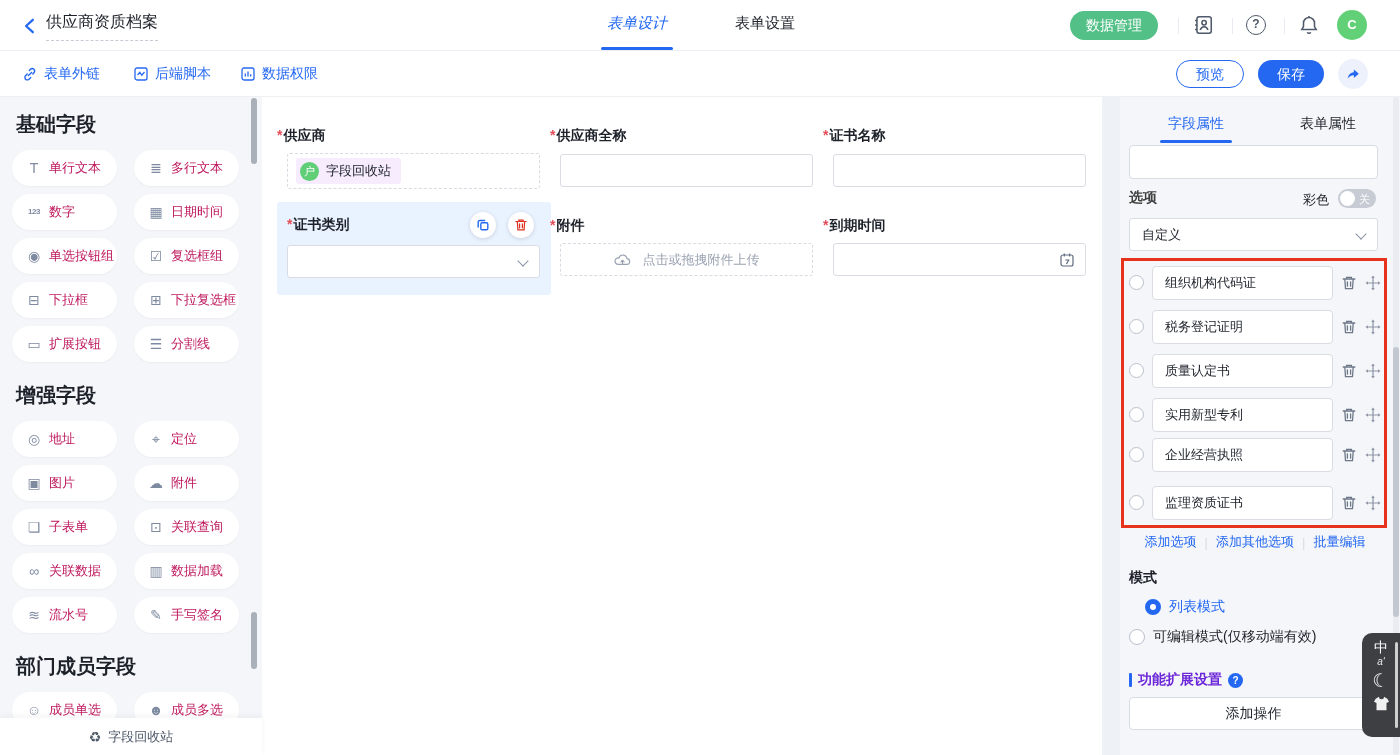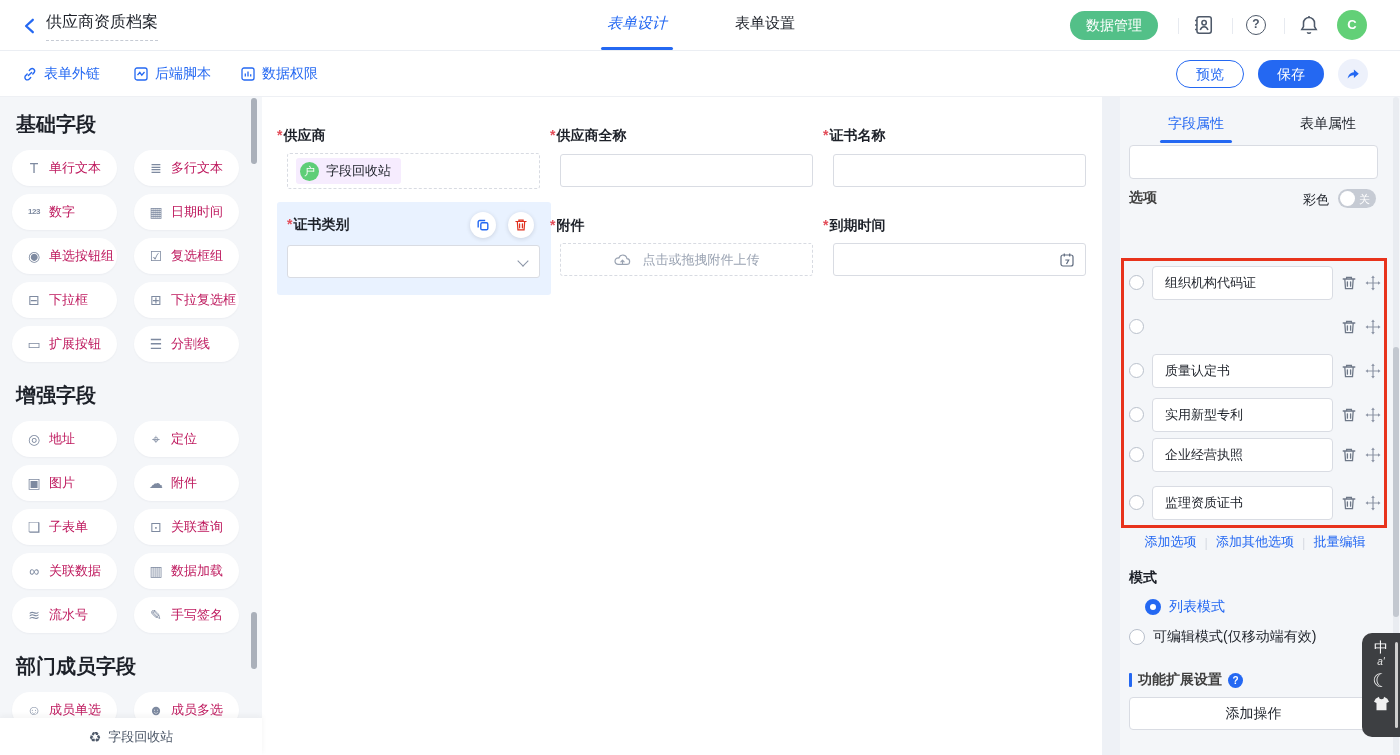--- a/index.html
+++ b/index.html
@@ -99,21 +99,21 @@
   .mode-row{position:absolute;left:9px;height:20px;display:flex;align-items:center;gap:8px;cursor:pointer;}
   .mode-1{top:500px;padding-left:16px;}
   .mode-2{top:530px;}
   .mradio{width:16px;height:16px;border-radius:50%;background:#fff;flex:none;}
   .mradio.on{border:5px solid #2468f2;}
   .mradio.off{border:1.5px solid #b9c0cc;}
   .mlabel{font-size:14px;color:#1d2129;white-space:nowrap;}
   .mode-1 .mlabel{color:#2468f2;}
   .ext-head{left:9px;top:574px;display:flex;align-items:center;gap:6px;}
   .ext-bar{width:3px;height:14px;background:#2468f2;border-radius:1px;}
-  .ext-title{font-size:14px;font-weight:700;color:#404040;}
+  .ext-title{font-size:14px;font-weight:700;color:#6d28d9;}
   .ext-help{width:15px;height:15px;border-radius:50%;background:#2468f2;color:#fff;font-size:10px;font-weight:700;text-align:center;line-height:15px;cursor:pointer;}
   .add-action-btn{left:9px;top:600px;width:249px;height:33px;background:#fff;border:1px solid #d9dce3;border-radius:4px;font-size:14px;color:#1d2129;text-align:center;line-height:31px;cursor:pointer;}
   .p-track{left:1393px;top:97px;width:6px;height:658px;background:#e9ecf1;border-radius:3px;}
   .p-thumb{left:1393px;top:347px;width:6px;height:270px;background:#c3c8d0;border-radius:3px;cursor:pointer;z-index:3;}
 
   
   .float-widget{left:1362px;top:633px;width:38px;height:104px;background:#3d3f42;border-radius:10px 0 0 10px;z-index:9;display:flex;flex-direction:column;align-items:center;padding-top:7px;gap:2px;}
   .fw-lang{color:#fff;font-size:14px;line-height:15px;cursor:pointer;text-align:center;}
   .fw-lang-sub{color:#e8e8e8;font-size:10px;line-height:10px;font-style:italic;}
   .fw-moon{color:#f2f2f2;font-size:19px;line-height:24px;cursor:pointer;}
@@ -370,38 +370,43 @@
   <div class="p-tab p-tab-1 active">字段属性</div>
   <div class="p-tab p-tab-2">表单属性</div>
   <div class="abs p-underline"></div>
   <div class="abs p-topinput"></div>
   <div class="abs p-opt-label">选项</div>
   <div class="abs p-color-label">彩色</div>
   <div class="abs toggle">
     <span class="toggle-knob"></span>
     <span class="toggle-txt">关</span>
   </div>
+  <div class="abs p-select">
+    <span>自定义</span>
+    <span class="chev"></span>
+  </div>
   <div>
       <div class="opt-row" style="top: 169px;">
         <span class="oradio"></span>
         <span class="oinput">组织机构代码证</span>
         <span class="oicon del">
           <svg viewBox="0 0 16 16" width="16" height="16" fill="none" stroke="currentColor" stroke-width="1.3" stroke-linecap="round">
             <path d="M2.2 4h11.6M5.6 4V2.4h4.8V4M3.8 4l.7 9.6h7l.7-9.6M6.4 6.8v4.4M9.6 6.8v4.4"></path>
           </svg>
         </span>
         <span class="oicon mv">
           <svg viewBox="0 0 16 16" width="16" height="16">
             <path d="M8 2.5v11M2.5 8h11" stroke="currentColor" stroke-width="1.2" fill="none"></path>
             <path d="M8 .5L9.8 3H6.2L8 .5zM8 15.5L6.2 13h3.6L8 15.5zM.5 8L3 6.2v3.6L.5 8zM15.5 8L13 9.8V6.2L15.5 8z" fill="currentColor"></path>
           </svg>
         </span>
       </div>
       <div class="opt-row" style="top: 213px;">
         <span class="oradio"></span>
+        <span class="oinput">税务登记证明</span>
         <span class="oicon del">
           <svg viewBox="0 0 16 16" width="16" height="16" fill="none" stroke="currentColor" stroke-width="1.3" stroke-linecap="round">
             <path d="M2.2 4h11.6M5.6 4V2.4h4.8V4M3.8 4l.7 9.6h7l.7-9.6M6.4 6.8v4.4M9.6 6.8v4.4"></path>
           </svg>
         </span>
         <span class="oicon mv">
           <svg viewBox="0 0 16 16" width="16" height="16">
             <path d="M8 2.5v11M2.5 8h11" stroke="currentColor" stroke-width="1.2" fill="none"></path>
             <path d="M8 .5L9.8 3H6.2L8 .5zM8 15.5L6.2 13h3.6L8 15.5zM.5 8L3 6.2v3.6L.5 8zM15.5 8L13 9.8V6.2L15.5 8z" fill="currentColor"></path>
           </svg>

